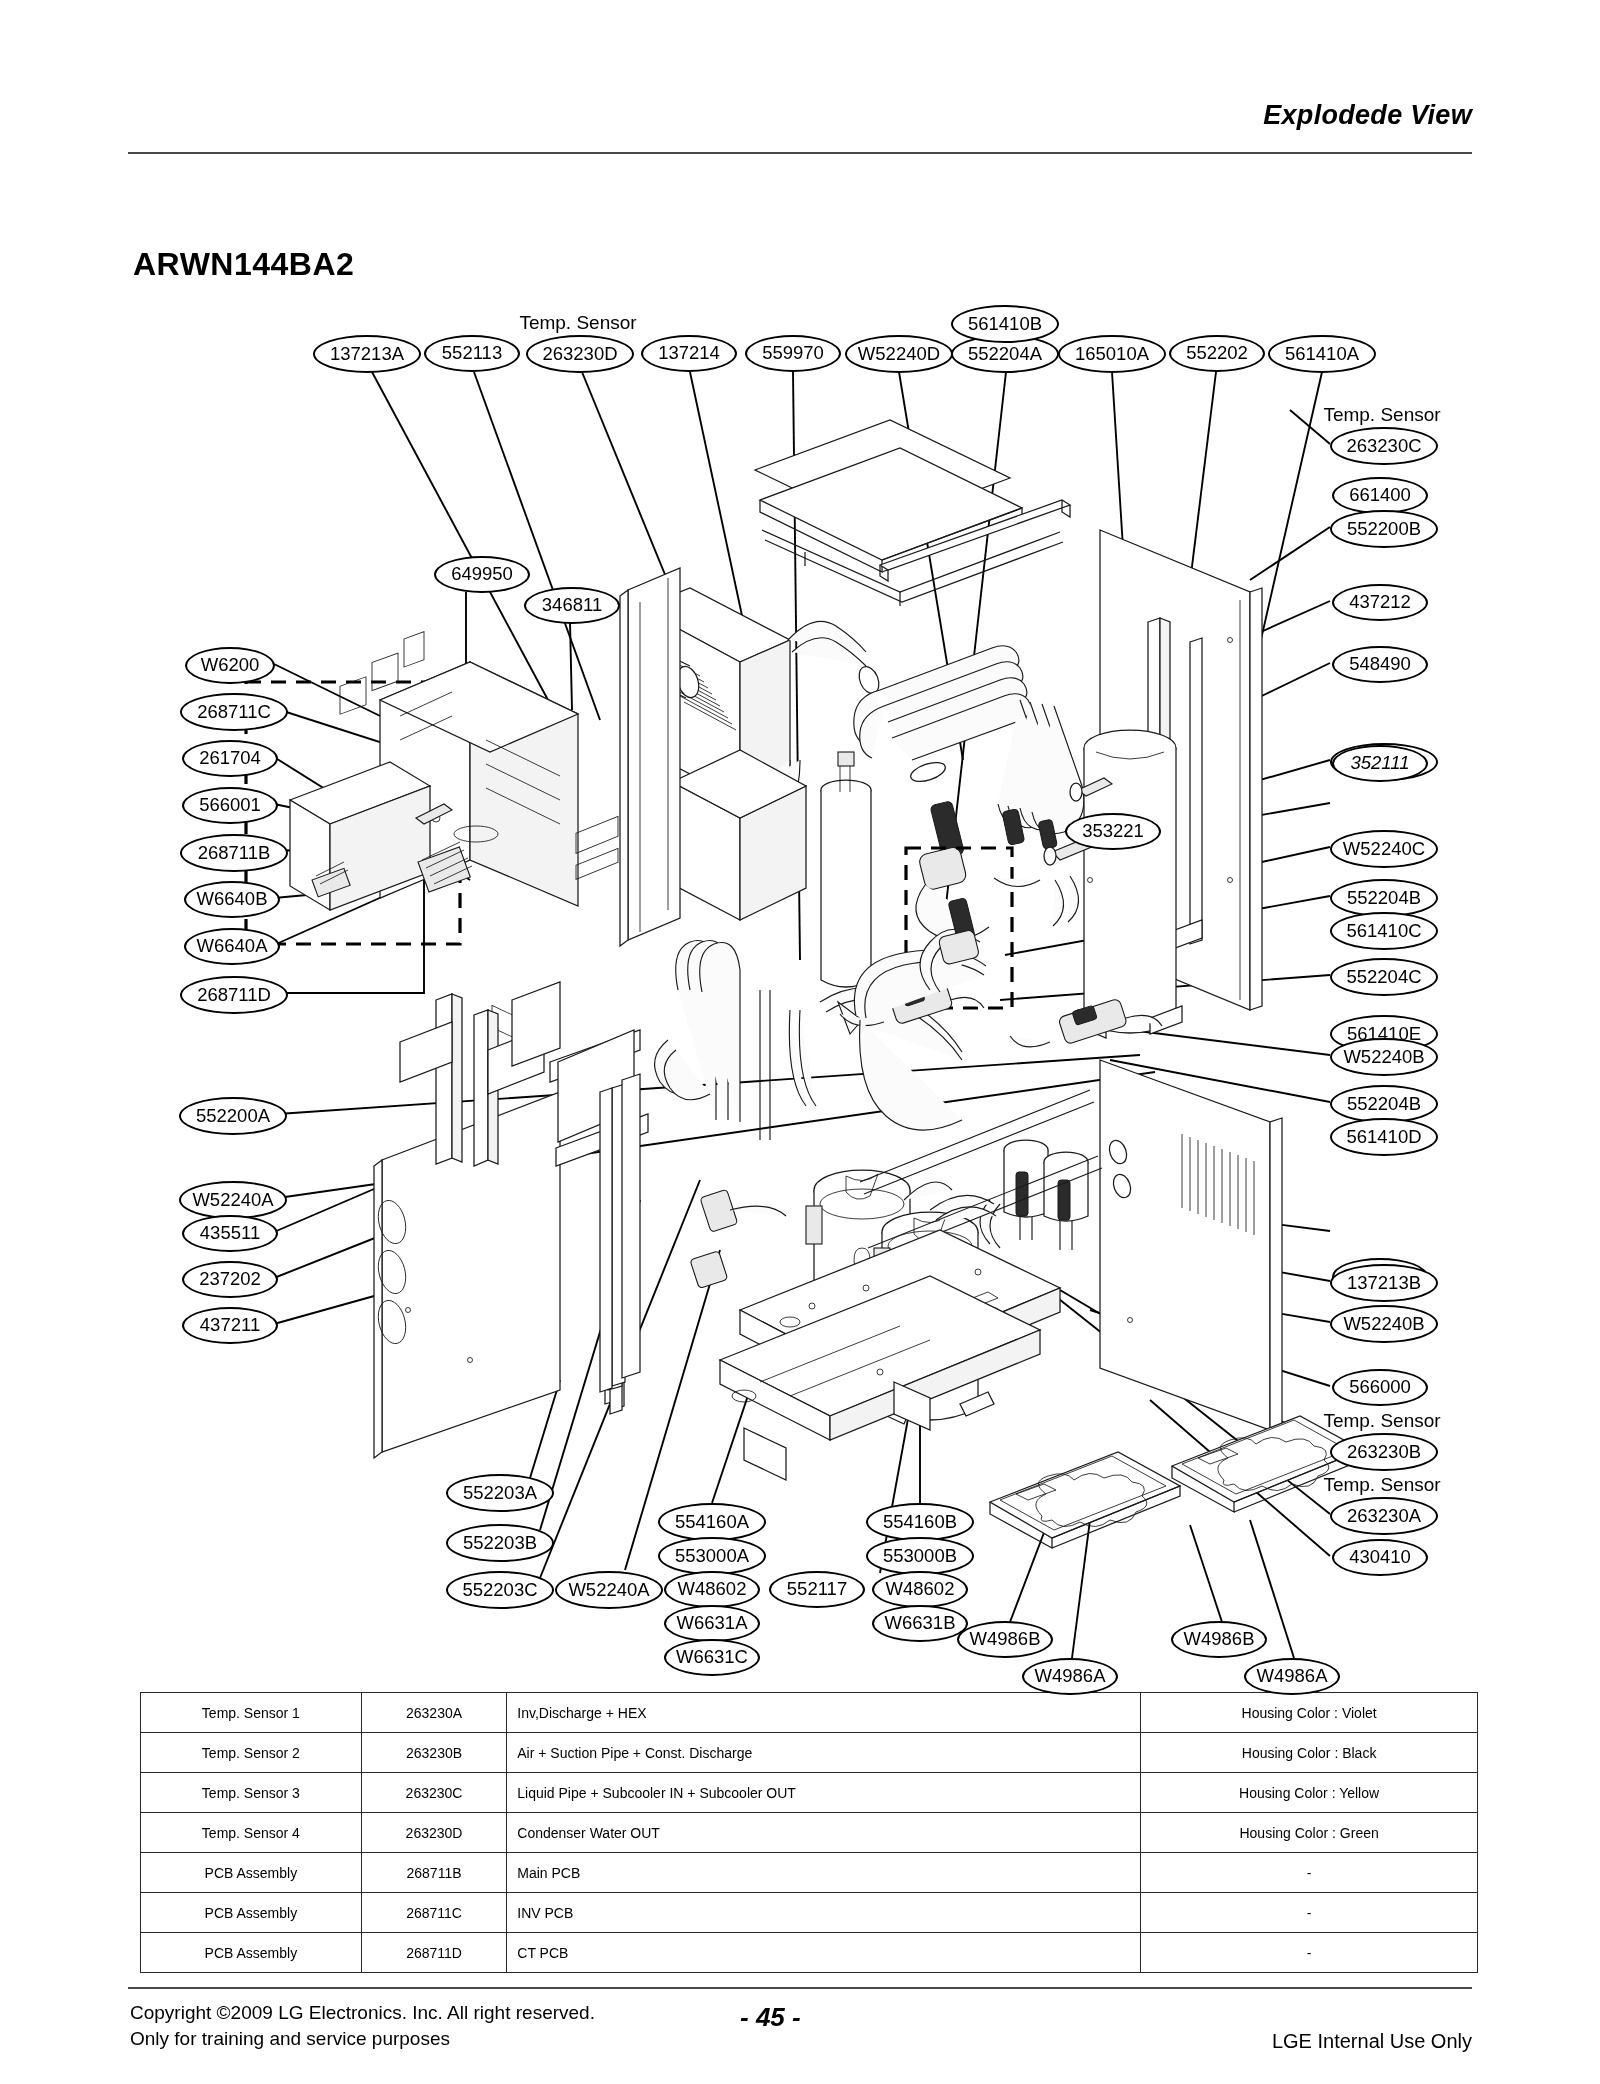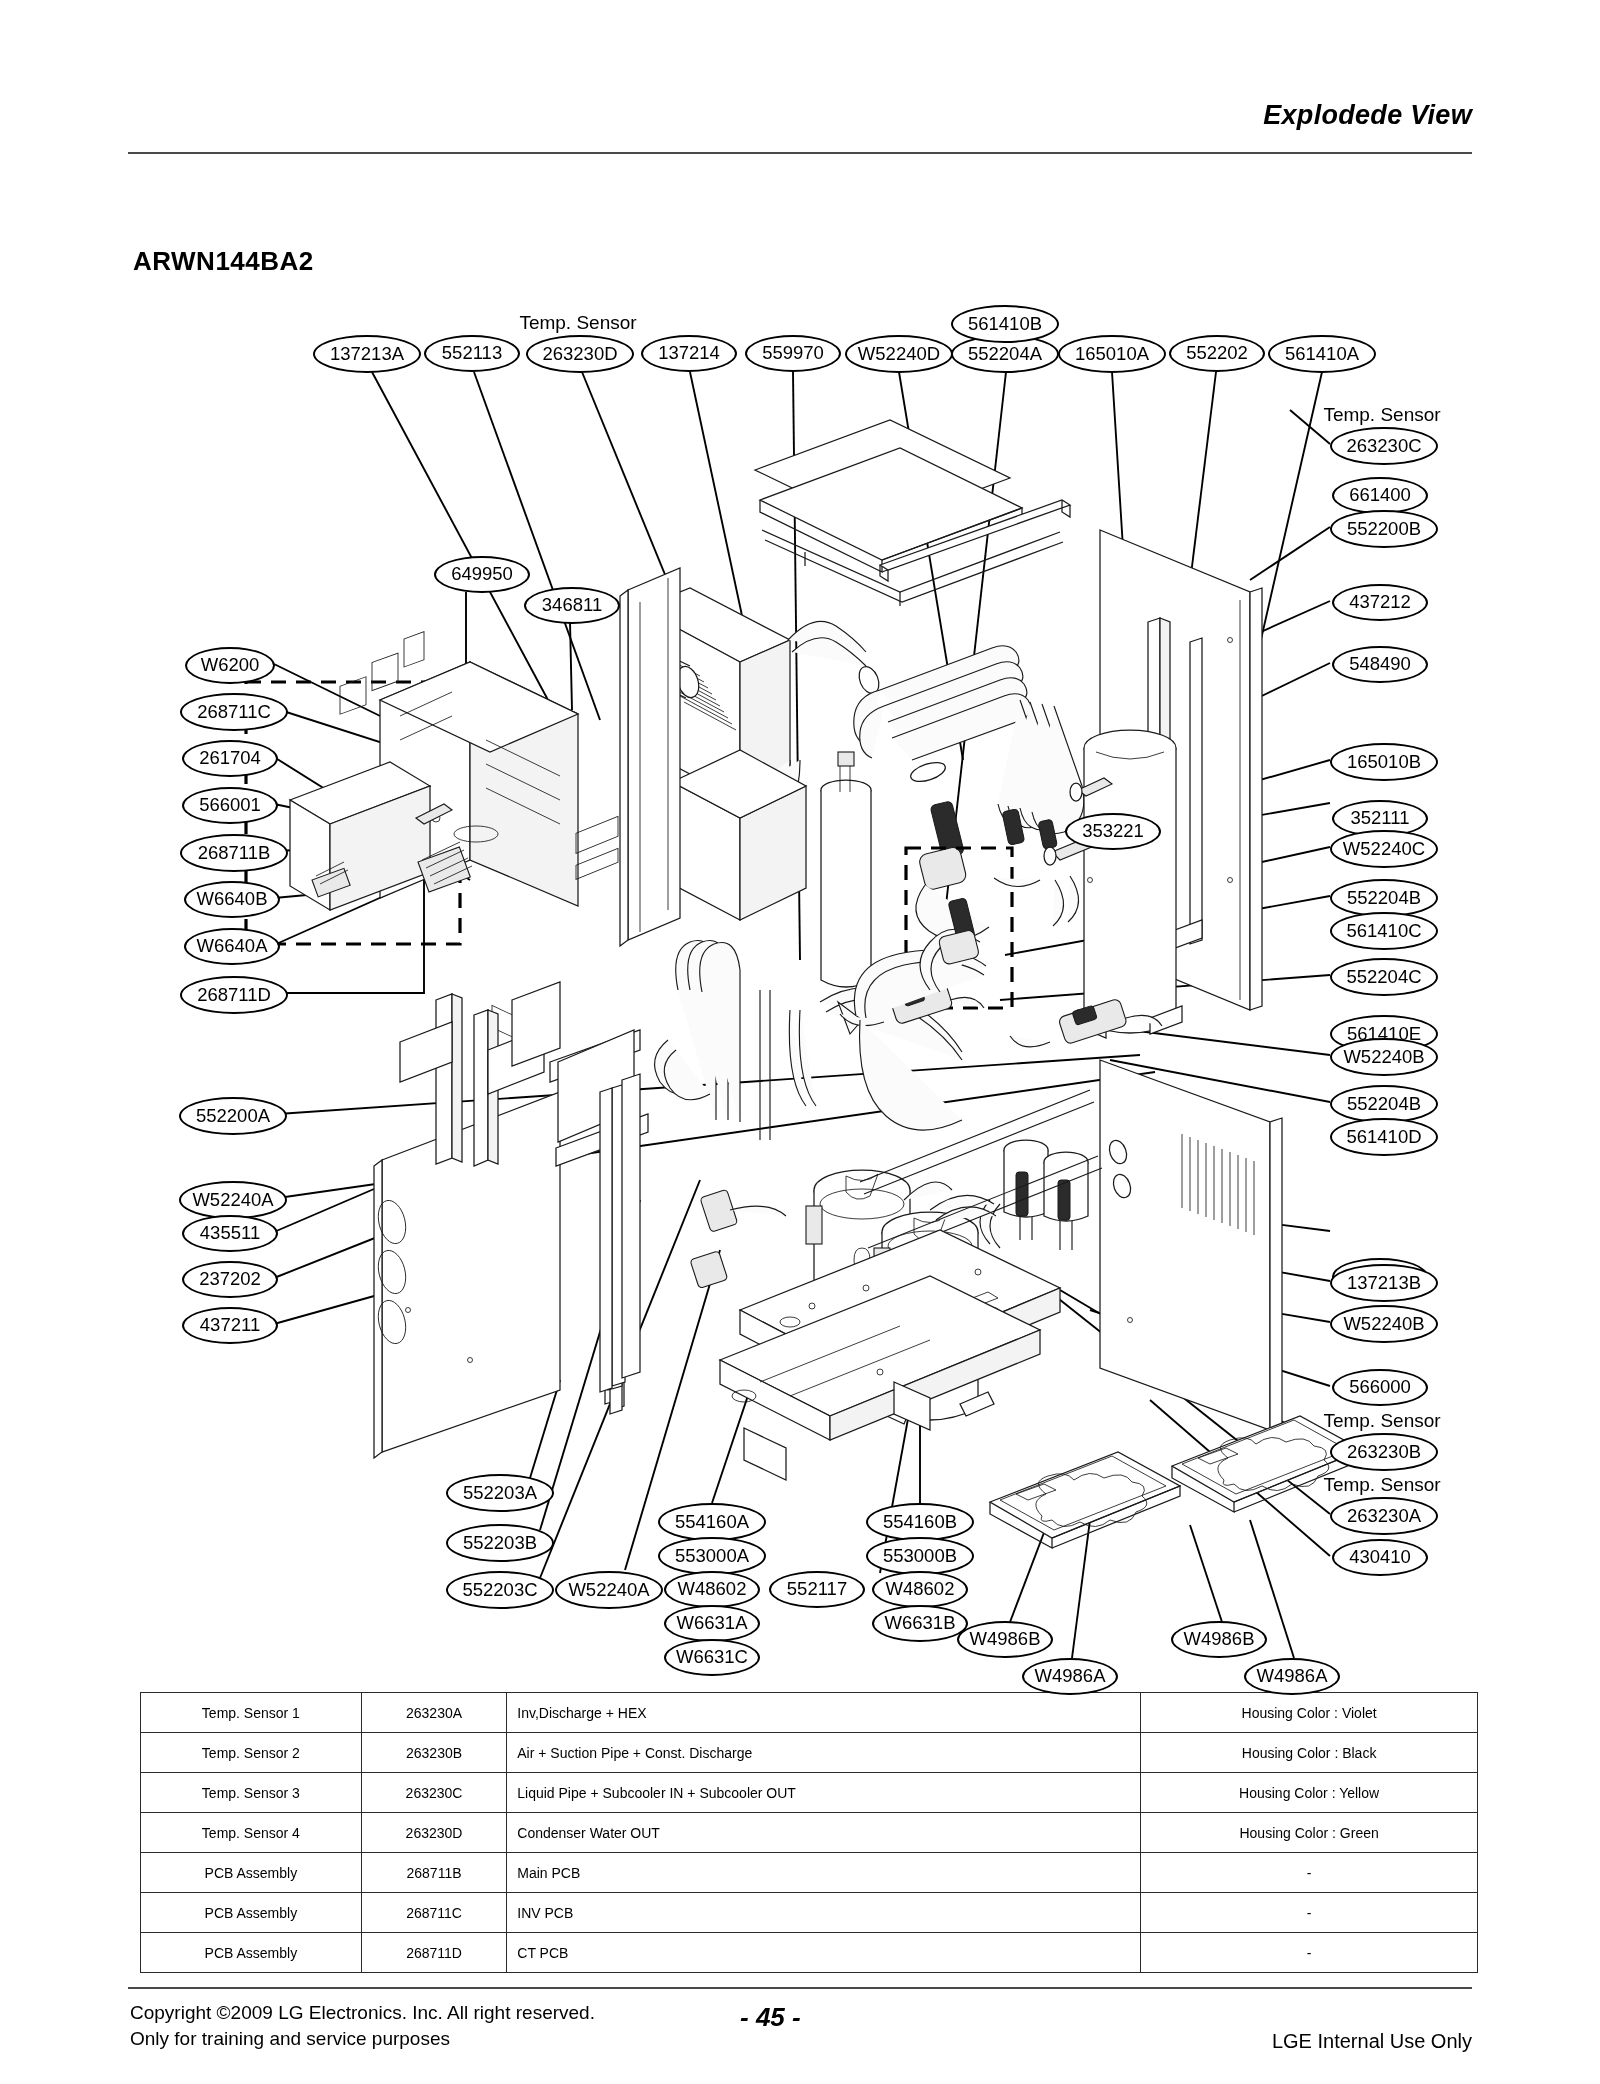--- a/index.html
+++ b/index.html
@@ -7,21 +7,21 @@
   body{width:1600px;height:2084px;position:relative;
        font-family:"Liberation Sans","DejaVu Sans",sans-serif;color:#000;
        -webkit-font-smoothing:antialiased;}
   .page{position:absolute;left:0;top:0;width:1600px;height:2084px;overflow:hidden;}
 
   
   .hdr-title{position:absolute;right:128px;top:100px;font-style:italic;
              font-size:27px;font-weight:700;letter-spacing:.3px;}
   .hdr-rule{position:absolute;left:128px;top:152px;width:1344px;height:0;
             border-top:2.5px solid #4a4a4a;}
-  .model{position:absolute;left:133px;top:246px;font-size:26px;font-weight:700;
+  .model{position:absolute;left:133px;top:246px;font-size:32px;font-weight:700;
          letter-spacing:.5px;}
 
   
   .ftr-rule{position:absolute;left:128px;top:1987px;width:1344px;height:0;
             border-top:2.5px solid #4a4a4a;}
   .ftr-left{position:absolute;left:130px;top:2000px;font-size:19px;line-height:26px;}
   .ftr-page{position:absolute;left:740px;top:2002px;font-size:26px;font-weight:700;
             font-style:italic;}
   .ftr-right{position:absolute;right:128px;top:2030px;font-size:20px;}
 
@@ -552,21 +552,21 @@
       <div class="bl w6" style="left: 228px; top: 1215px;">435511</div>
       <div class="bl w6" style="left: 228px; top: 1261px;">237202</div>
       <div class="bl w6" style="left: 228px; top: 1307px;">437211</div>
       <div class="tsl" style="left: 1382px; top: 404px;">Temp. Sensor</div>
       <div class="bl w7" style="left: 1382px; top: 427px;">263230C</div>
       <div class="bl w6" style="left: 1378px; top: 477px;">661400</div>
       <div class="bl w7" style="left: 1382px; top: 510px;">552200B</div>
       <div class="bl w6" style="left: 1378px; top: 584px;">437212</div>
       <div class="bl w6" style="left: 1378px; top: 646px;">548490</div>
       <div class="bl w7" style="left: 1382px; top: 743px;">165010B</div>
-      <div class="bl w6" style="left: 1378px; top: 800px;">352111</div>
+      <div class="bl w6" style="left: 1378px; top: 745px; font-style: italic;">352111</div>
       <div class="bl w7" style="left: 1382px; top: 830px;">W52240C</div>
       <div class="bl w7" style="left: 1382px; top: 879px;">552204B</div>
       <div class="bl w7" style="left: 1382px; top: 912px;">561410C</div>
       <div class="bl w7" style="left: 1382px; top: 958px;">552204C</div>
       <div class="bl w7" style="left: 1382px; top: 991px; margin-top: 24px;">561410E</div>
       <div class="bl w7" style="left: 1382px; top: 1038px;">W52240B</div>
       <div class="bl w7" style="left: 1382px; top: 1085px;">552204B</div>
       <div class="bl w7" style="left: 1382px; top: 1118px;">561410D</div>
       <div class="bl w6" style="left: 1378px; top: 1258px;">559993</div>
       <div class="bl w7" style="left: 1382px; top: 1264px;">137213B</div>

